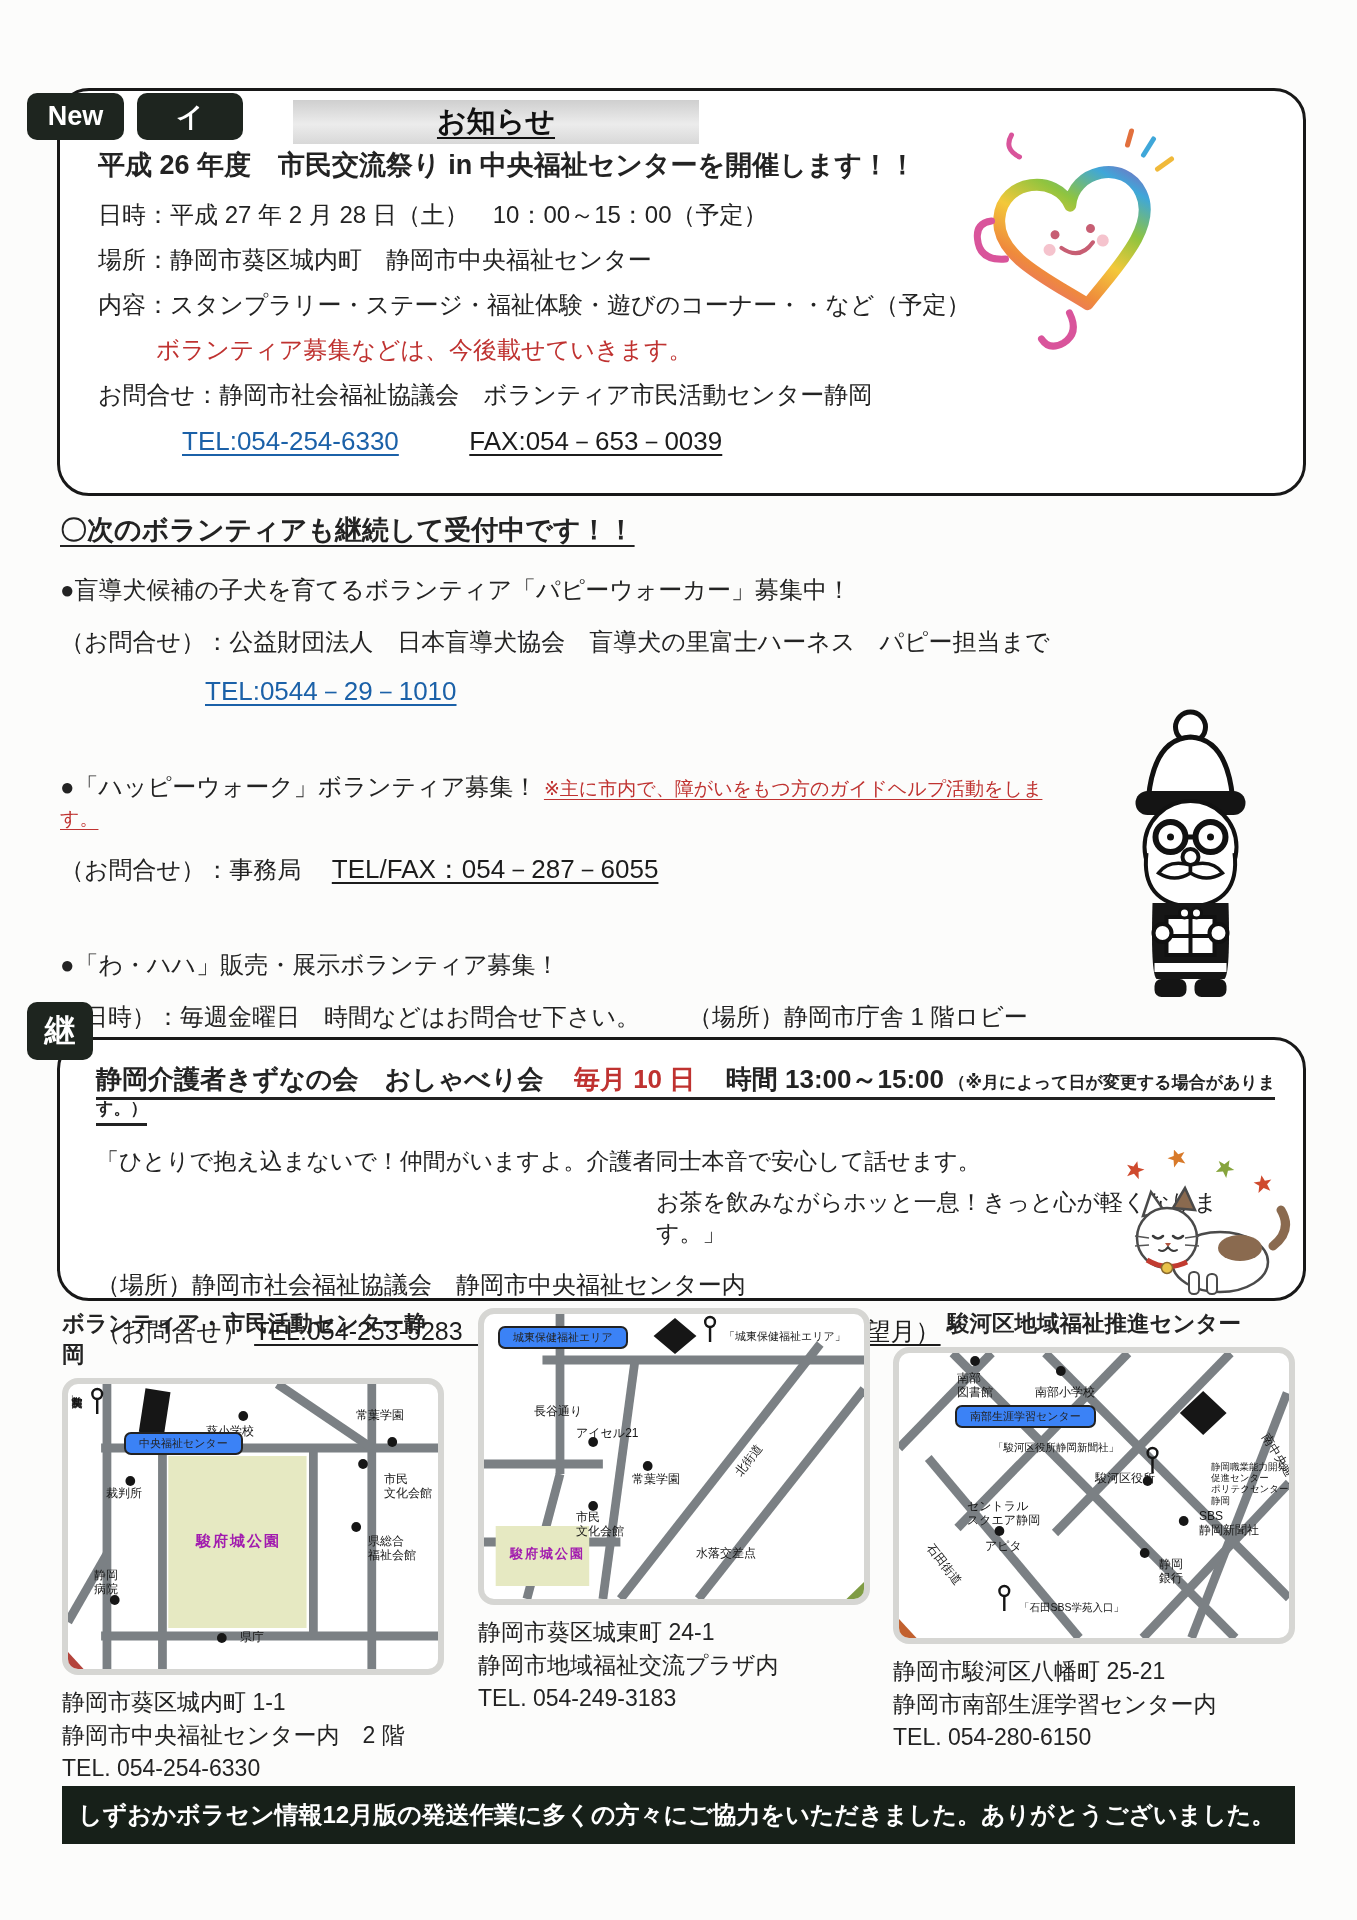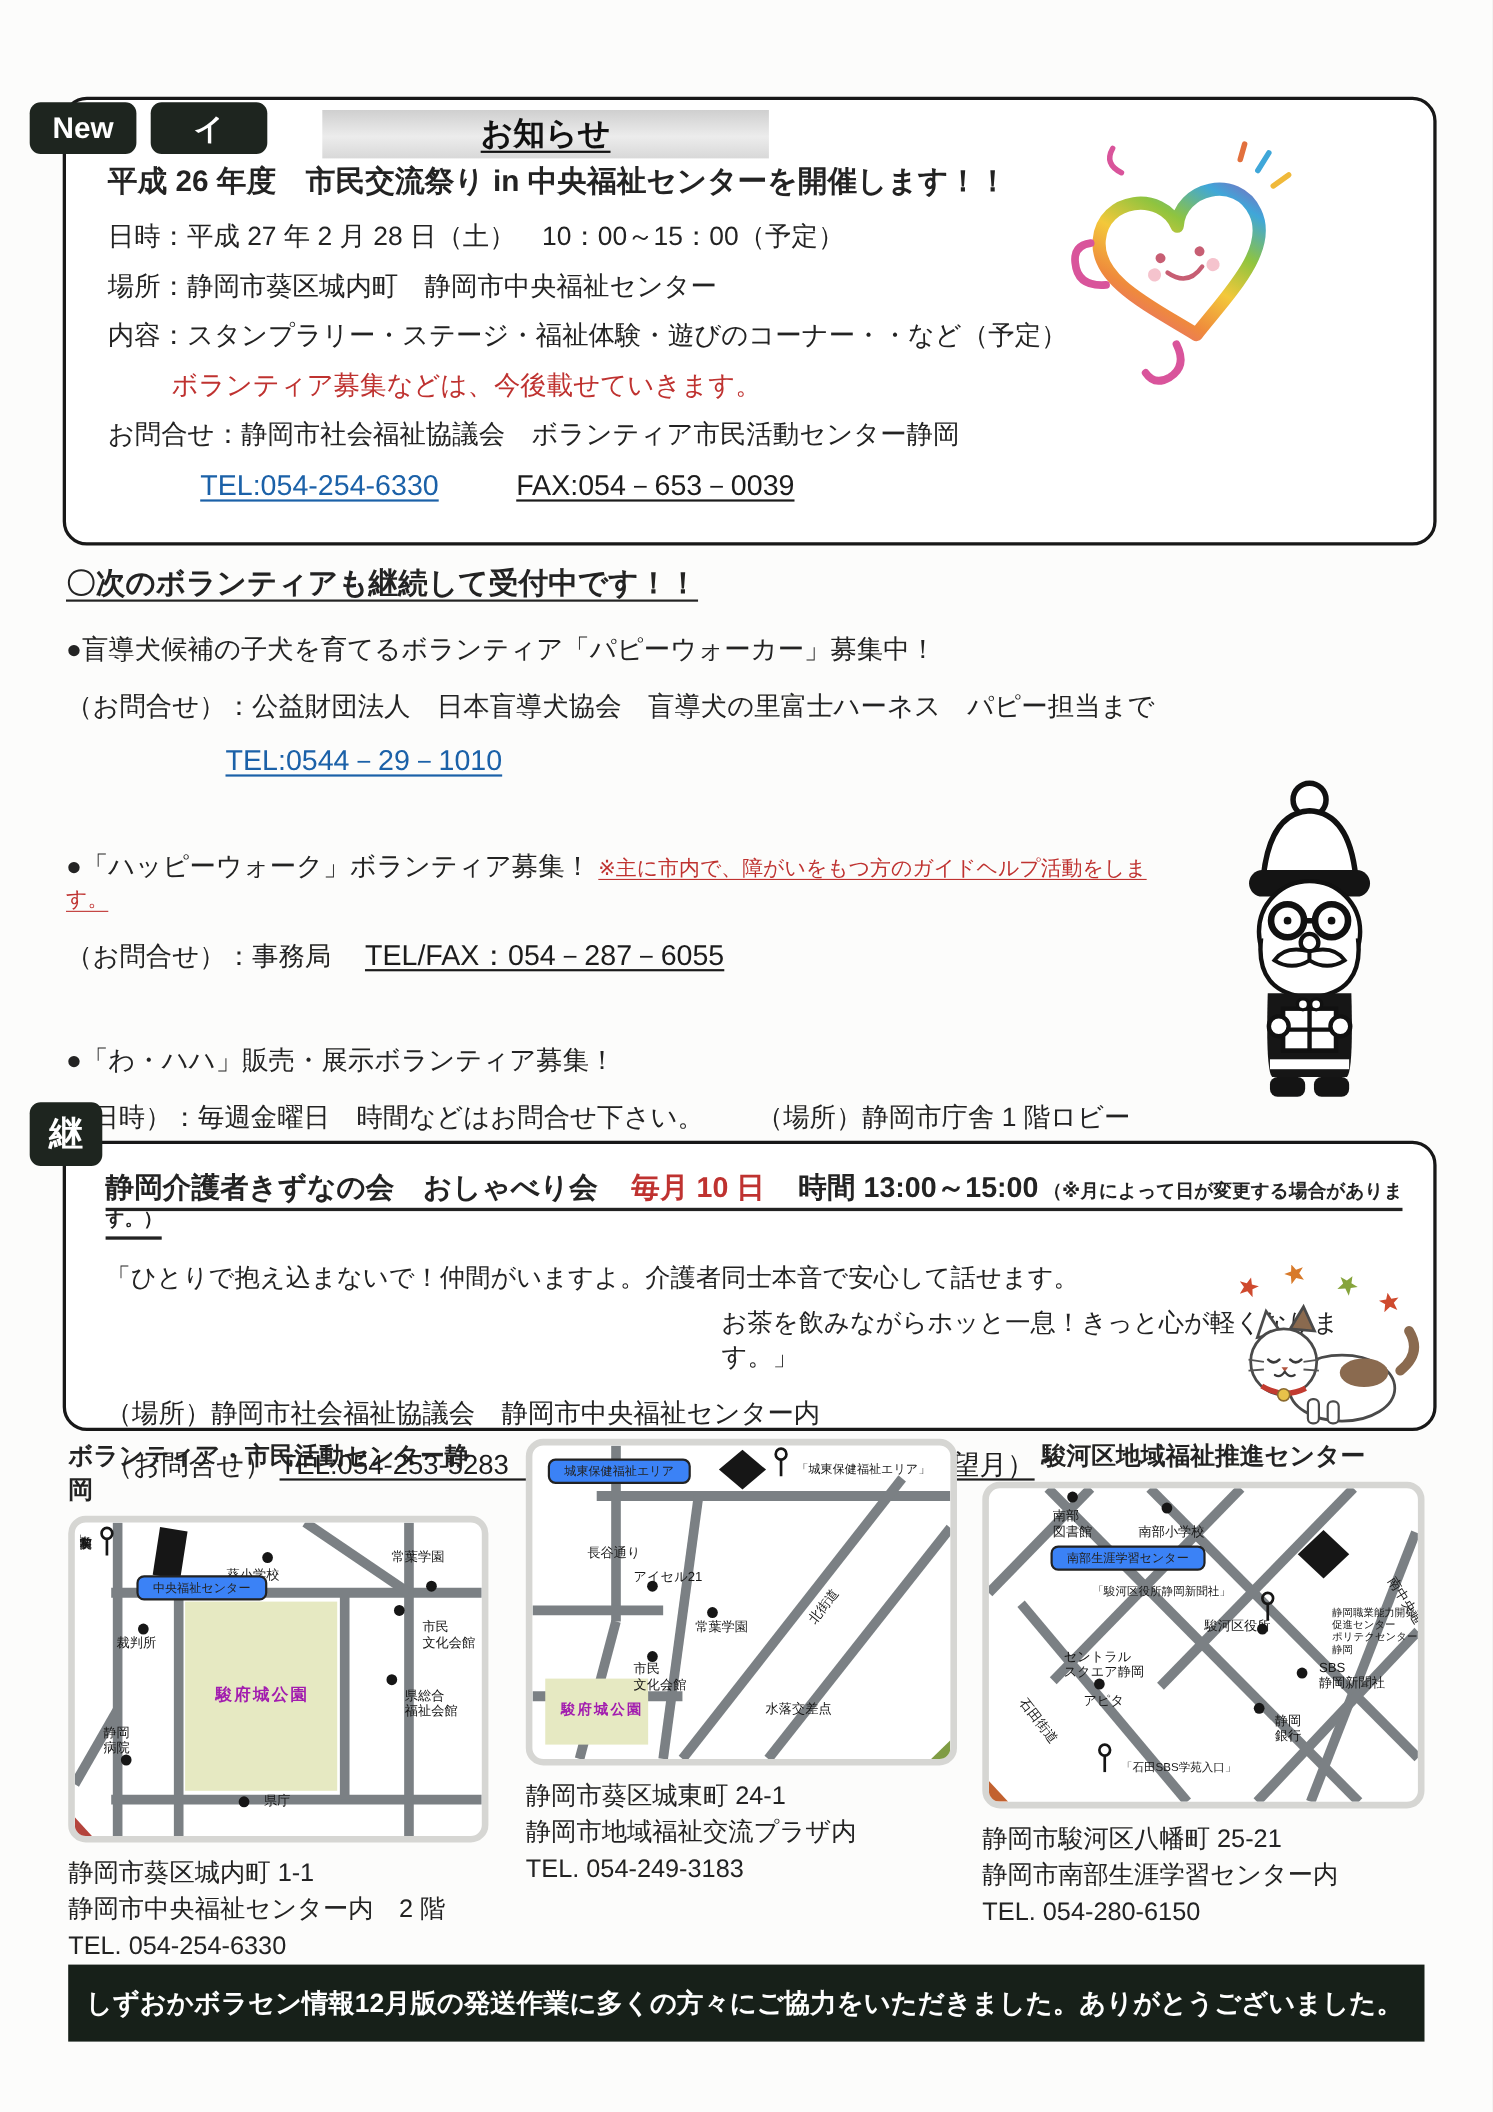--- a/index.html
+++ b/index.html
@@ -5,21 +5,21 @@
   html,body{margin:0;padding:0;background:#e9e9e7;}
   .page{position:relative;width:1357px;height:1920px;margin:0 auto;background:#fcfcfb;
         font-family:"Liberation Sans","DejaVu Sans",sans-serif;color:#232323;overflow:hidden;}
   .abs{position:absolute;}
 
   
   .badge{position:absolute;background:#1e251f;color:#fff;border-radius:10px;
          display:flex;align-items:center;justify-content:center;font-weight:700;z-index:5;}
 
   
-  .rbox{position:absolute;background:#fff;border:3px solid #181818;border-radius:22px;}
+  .rbox{position:absolute;background:#fff;border:3px solid #181818;border-radius:32px;}
 
   
   .band{position:absolute;left:233px;top:9px;width:406px;height:44px;
         background:linear-gradient(180deg,#cfcfcf,#ececec 55%,#d8d8d8);
         display:flex;align-items:center;justify-content:center;}
   .band-text{font-size:29px;font-weight:700;color:#111;text-decoration:underline;text-underline-offset:6px;}
   .announce-body{position:absolute;left:38px;top:56px;width:900px;}
   .t-title{font-size:27px;font-weight:700;margin:0 0 16px 0;}
   .t-line{font-size:24px;margin:0 0 13px 0;}
   .t-red{color:#bf3230;font-size:24px;margin:0 0 13px 58px;}
@@ -55,21 +55,21 @@
   .ml{position:absolute;font-size:12px;line-height:1.18;color:#161616;white-space:pre-line;}
   .ml-b{font-weight:700;letter-spacing:2px;color:#a21caf;}
   .mcallout{position:absolute;background:#3b82f6;border:2px solid #222;border-radius:7px;
             padding:2px 13px;font-size:11px;white-space:nowrap;z-index:3;}
   .vtext{writing-mode:vertical-rl;font-size:11px;}
   .rot{transform-origin:left top;}
   .addr{font-size:23px;line-height:1.35;margin:2px 0;}
   .addr-block{margin-top:12px;}
 
   
-  .footer{position:absolute;left:62px;top:1786px;width:1233px;height:70px;background:#172019;
+  .footer{position:absolute;left:62px;top:1786px;width:1233px;height:58px;background:#172019;
           display:flex;align-items:center;padding:0 16px;box-sizing:border-box;}
   .footer-text{color:#ffffff;font-size:24px;font-weight:700;white-space:nowrap;}
 </style>
 </head>
 <body>
 
 <div class="page">
 
   <section class="rbox" style="left:57px;top:88px;width:1243px;height:402px;">
     <div class="band">

